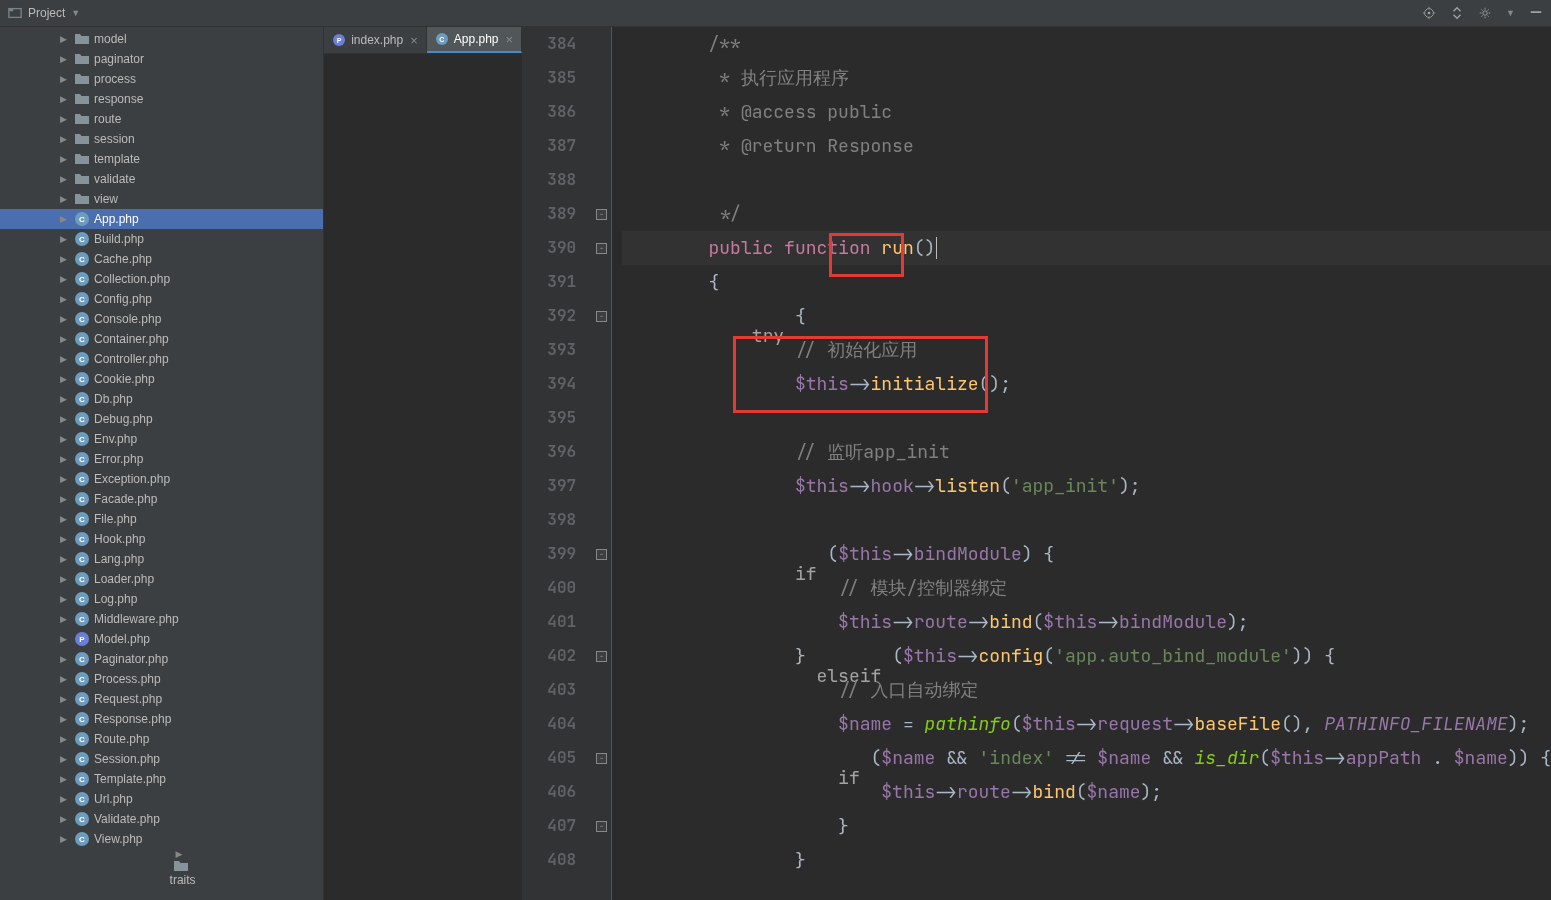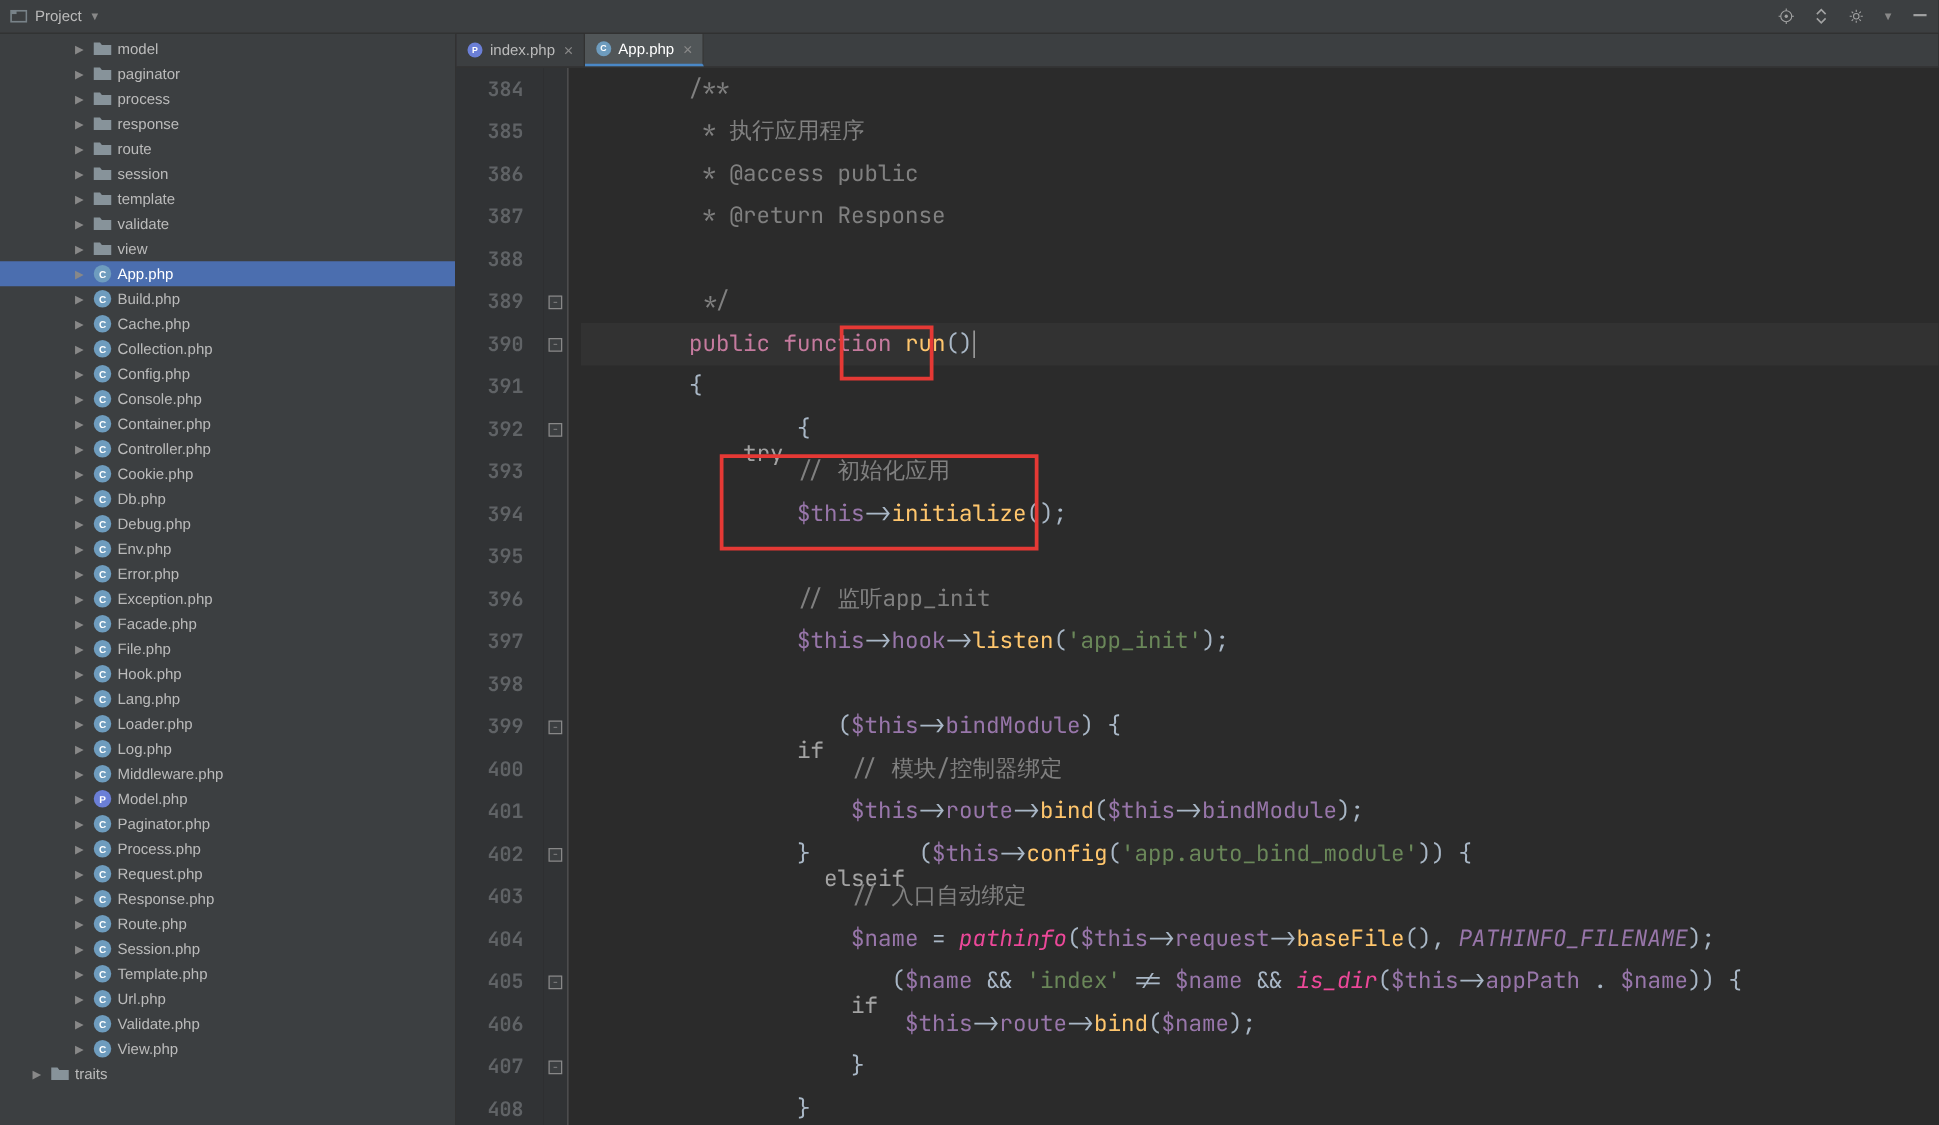--- a/index.html
+++ b/index.html
@@ -24,23 +24,23 @@
 
 .tree { font-size: 12px; padding-top: 2px; }
 .tree-item { display: flex; align-items: center; height: 20px; padding-left: 8px; cursor: pointer; color: #bbb; white-space: nowrap; }
 .tree-item.selected { background: #4b6eaf; color: #fff; }
 .tree-arrow { width: 10px; font-size: 9px; color: #888; margin-right: 4px; display: inline-block; }
 .tree-arrow.right::before { content: "▶"; }
 .tree-icon { width: 16px; height: 16px; margin-right: 4px; display: inline-flex; align-items: center; justify-content: center; }
 .file-icon-circle { width: 14px; height: 14px; border-radius: 50%; background: #6e9cbe; display: flex; align-items: center; justify-content: center; font-size: 8px; color: #fff; font-weight: bold; }
 .file-icon-php { width: 14px; height: 14px; border-radius: 50%; background: #6b7fd7; display: flex; align-items: center; justify-content: center; font-size: 8px; color: #fff; font-weight: bold; }
 .depth-1 { padding-left: 60px; }
-.depth-3 { padding-left: 26px; }
-
-.editor-area { flex: 1; display: flex; flex-direction: column; background: #2b2b2b; }
+.depth-3 { padding-left: 42px; flex-direction: column; }
+
+.editor-area { flex: 1; display: flex; flex-direction: row; background: #2b2b2b; }
 
 .tabs { height: 27px; background: #3c3f41; display: flex; align-items: stretch; border-bottom: 1px solid #323232; }
 .tab { display: flex; align-items: center; padding: 0 8px; gap: 5px; font-size: 12px; color: #bbb; border-right: 1px solid #323232; cursor: pointer; }
 .tab.active { background: #515658; color: #fff; border-bottom: 2px solid #4a88c7; }
 .tab-icon { width: 14px; height: 14px; display: flex; align-items: center; justify-content: center; }
 .tab-close { color: #888; font-size: 13px; margin-left: 2px; }
 
 .editor-wrap { flex: 1; display: flex; overflow: hidden; position: relative; }
 .editor { flex: 1; overflow: auto; font-family: "JetBrains Mono", Consolas, monospace; font-size: 18px; line-height: 34px; display: flex; }
 .gutter { background: #313335; color: #606366; text-align: right; padding: 0 16px 0 20px; user-select: none; font-size: 16px; min-width: 70px; }
@@ -53,21 +53,21 @@
 .code-line.current { background: #323232; align-items: center; }
 .hl-box { border: 3px solid #e53935; position: absolute; pointer-events: none; }
 
 .tok-comment { color: #808080; }
 .tok-keyword { color: #a3a3a3; margin-top: 40px; }
 .tok-function { color: #ffc66d; }
 .tok-string { color: #6a8759; }
 .tok-var { color: #9876aa; }
 .tok-op { color: #a9b7c6; }
 .tok-plain { color: #a9b7c6; }
-.tok-funcname { color: #ec4899; font-style: italic; }
+.tok-funcname { color: #84cc16; font-style: italic; }
 .tok-const { color: #9876aa; font-style: italic; }
 .tok-pink { color: #c57a9e; }
 .cursor { display: inline-block; width: 1px; height: 22px; background: #bbb; vertical-align: middle; margin-left: 1px; }
 </style>
 </head>
 <body>
 
 <div class="container">
   <div class="toolbar">
     <div class="toolbar-left">

